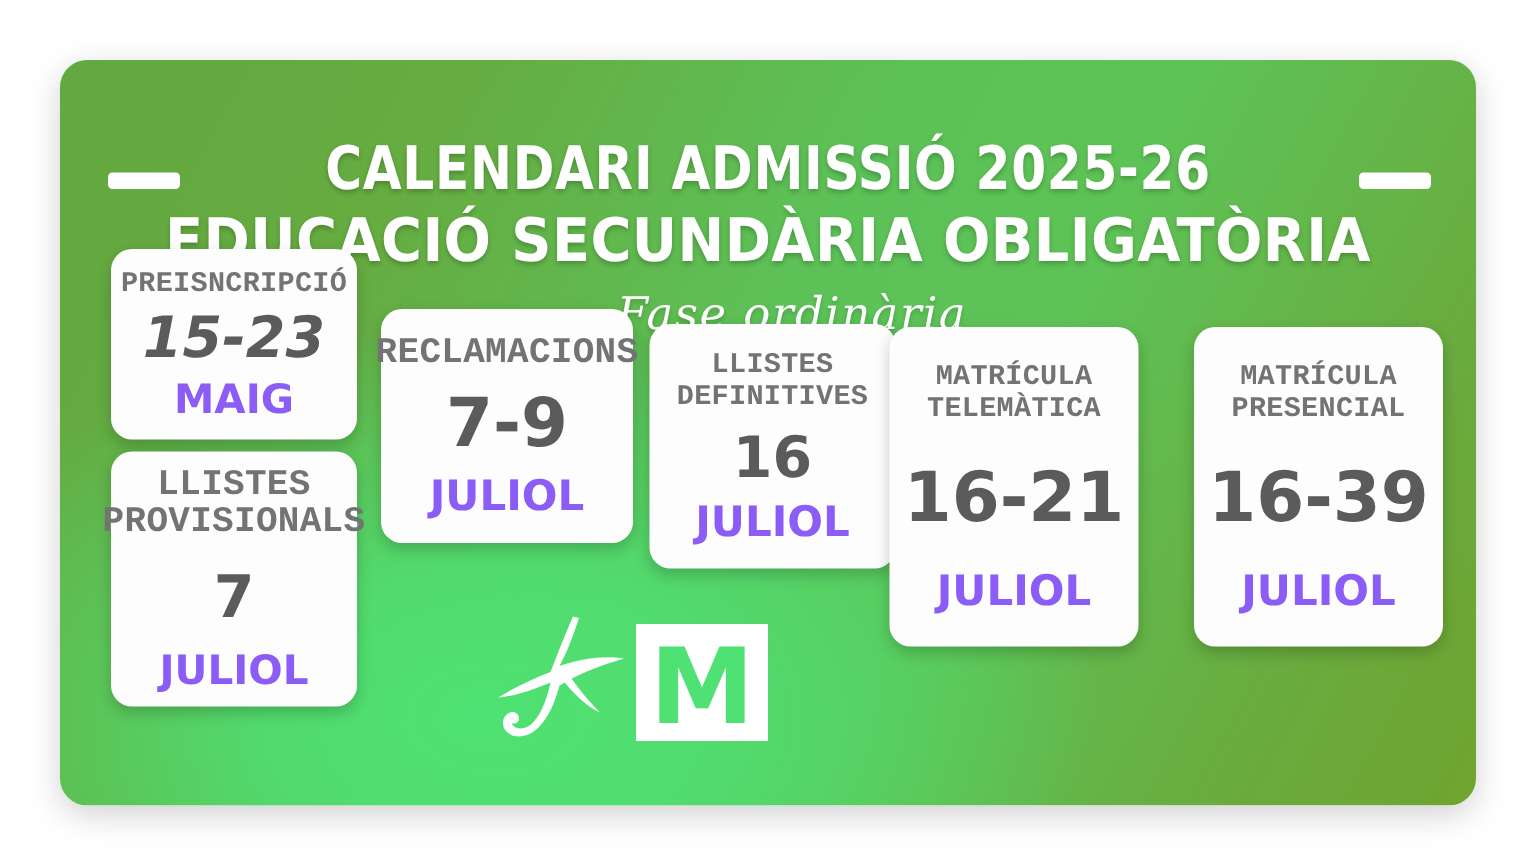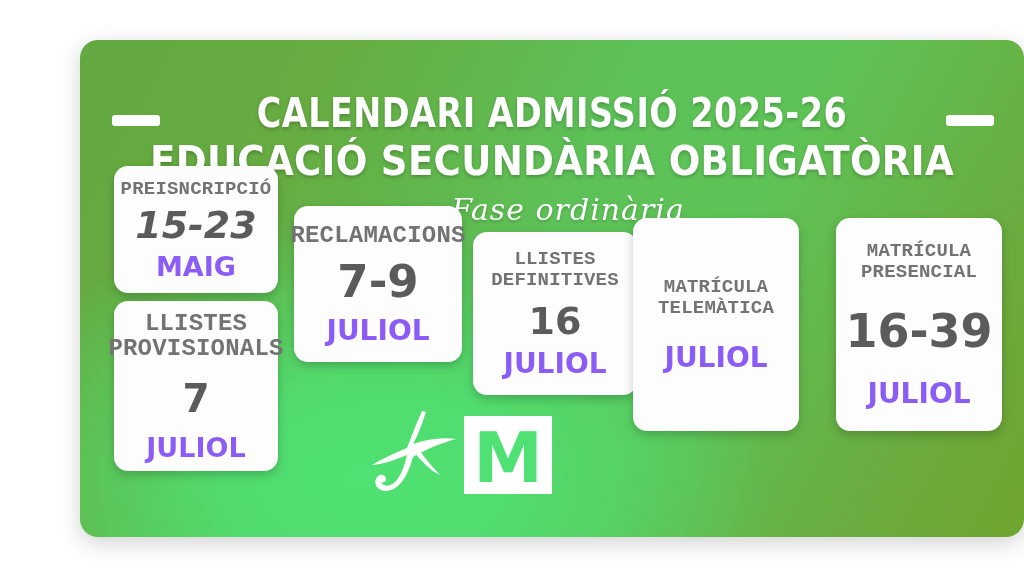--- a/index.html
+++ b/index.html
@@ -21,21 +21,20 @@
     left: 40px;
     top: 40px;
     width: 944px;
     height: 497px;
     border-radius: 18px;
     background:
       radial-gradient(ellipse 70% 85% at 30% 88%, #4fe173 0%, rgba(79,225,115,0.85) 22%, rgba(88,200,96,0.0) 62%),
       linear-gradient(118deg, #63a840 0%, #66ac41 22%, #5cc258 48%, #5ec356 63%, #6aab3e 86%, #6fa42f 100%);
     box-shadow: 0 6px 22px rgba(0,0,0,0.18);
     overflow: hidden;
-    margin-left: 40px;
   }
 
   
   .dash {
     position: absolute;
     top: 75px;
     width: 48px;
     height: 11px;
     border-radius: 3px;
     background: #ffffff;
@@ -134,21 +133,21 @@
   #card-llistes-provisionals .card-days  { font-size: 39px; margin-top: 18px; }
   #card-llistes-provisionals .card-month { font-size: 27px; margin-top: 16px; }
 
   
   #card-reclamacions { left: 214px; top: 166px; width: 168px; height: 156px; }
   #card-reclamacions .card-label { font-size: 24px; text-align: right; }
   #card-reclamacions .card-days  { font-size: 45px; margin-top: 10px; }
   #card-reclamacions .card-month { font-size: 28px; margin-top: 13px; }
 
   
-  #card-llistes-definitives { left: 393px; top: 192px; width: 164px; height: 163px; }
+  #card-llistes-definitives { left: 393px; top: 176px; width: 164px; height: 163px; }
   #card-llistes-definitives .card-label { font-size: 19px; }
   #card-llistes-definitives .card-days  { font-size: 38px; margin-top: 12px; }
   #card-llistes-definitives .card-month { font-size: 28px; margin-top: 10px; }
 
   
   #card-matricula-telematica { left: 553px; top: 178px; width: 166px; height: 213px; }
   #card-matricula-telematica .card-label { font-size: 19px; }
   #card-matricula-telematica .card-days  { font-size: 46px; margin-top: 26px; }
   #card-matricula-telematica .card-month { font-size: 28px; margin-top: 26px; }
 
@@ -199,20 +198,21 @@
   </div>
 
   <div class="card" id="card-llistes-definitives">
     <div class="card-label">LLISTES DEFINITIVES</div>
     <div class="card-days">16</div>
     <div class="card-month">JULIOL</div>
   </div>
 
   <div class="card" id="card-matricula-telematica">
     <div class="card-label">MATRÍCULA TELEMÀTICA</div>
+    <div class="card-days">16-21</div>
     <div class="card-month">JULIOL</div>
   </div>
 
   <div class="card" id="card-matricula-presencial">
     <div class="card-label">MATRÍCULA PRESENCIAL</div>
     <div class="card-days">16-39</div>
     <div class="card-month">JULIOL</div>
   </div>
 
   <div id="logo">

